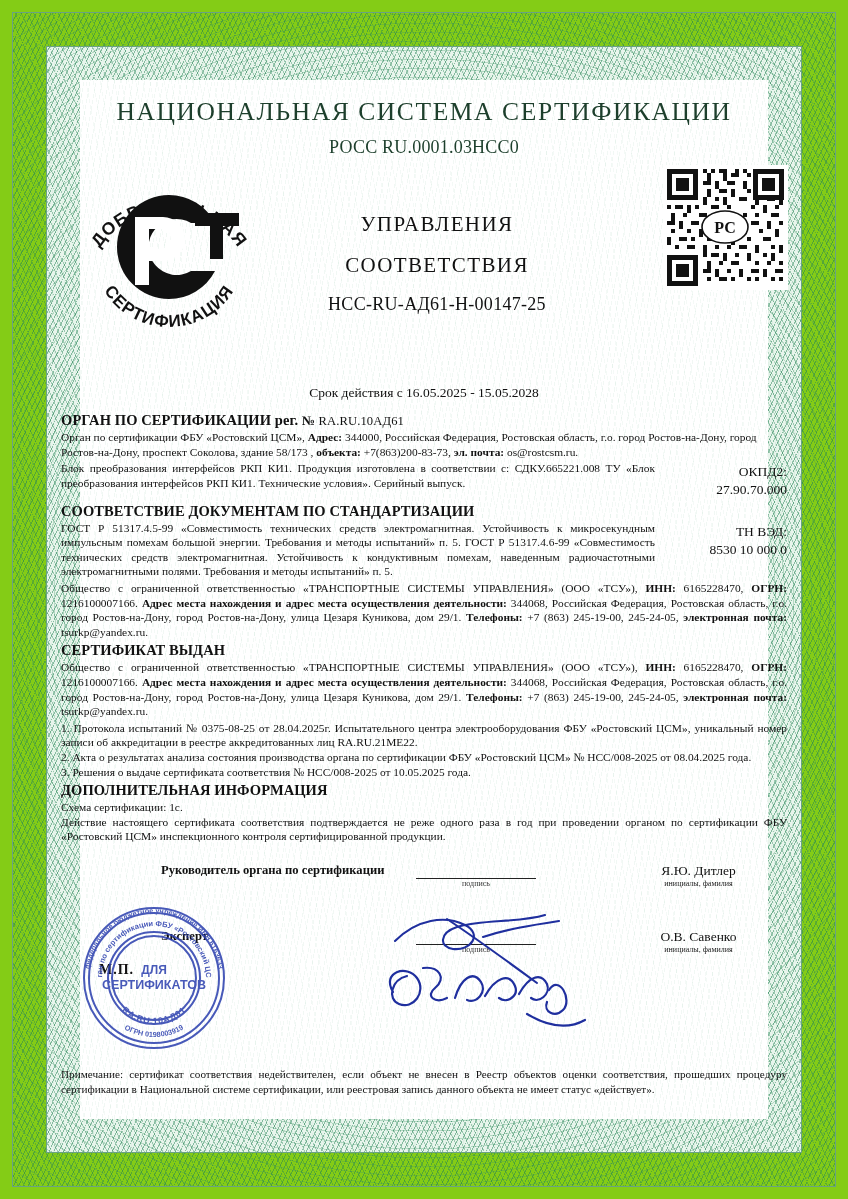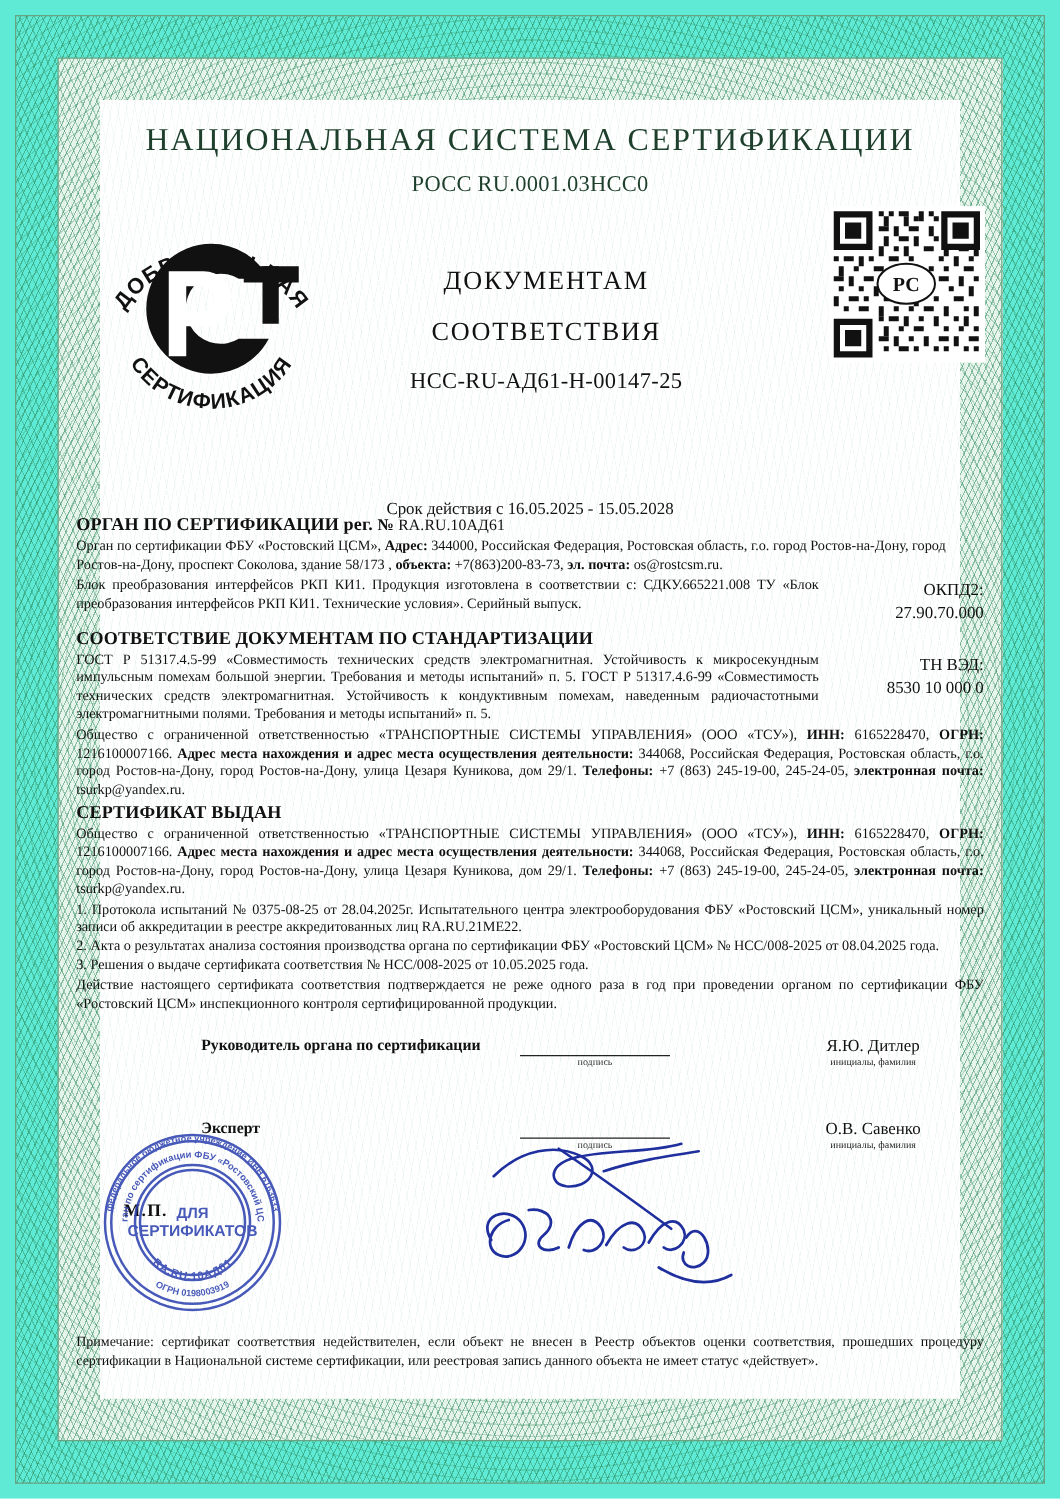--- a/index.html
+++ b/index.html
@@ -10,21 +10,21 @@
   }
   body {
     font-family: "Liberation Serif", serif;
     color: #111111;
   }
   .page {
     position: relative;
     width: 848px;
     height: 1199px;
     margin: 0 auto;
-    background: #5eead4;
+    background: #84cc16;
     overflow: hidden;
   }
 
   
   .border-outer {
     position: absolute;
     left: 12px; top: 12px;
     width: 824px; height: 1175px;
     box-sizing: border-box;
     border: 34px solid transparent;
@@ -131,21 +131,20 @@
     color: #111;
   }
 
   
   .validity {
     position: absolute;
     left: 0; top: 338px;
     width: 754px;
     text-align: center;
     font-size: 13.5px;
-    margin-top: 14px;
   }
 
   
   .block { margin-bottom: 2px; }
   .sec-head {
     font-weight: bold;
     font-size: 14.5px;
     letter-spacing: 0.1px;
     margin: 3px 0 1px 0;
   }
@@ -403,21 +402,21 @@
             <rect x="108" y="112" width="4" height="4"></rect>
             <rect x="116" y="112" width="4" height="4"></rect>
         </g>
 
         <ellipse cx="62" cy="62" rx="23" ry="16" fill="#fff" stroke="#111" stroke-width="1.6"></ellipse>
         <text x="62" y="68" text-anchor="middle" font-family="Liberation Serif, serif" font-size="16" font-weight="bold" fill="#111">РС</text>
       </svg>
     </div>
 
     <div class="cert-titles">
-      <div class="cert-t1">ДОКУМЕНТАМ</div>
+      <div class="cert-t1">УПРАВЛЕНИЯ</div>
       <div class="cert-t2">СООТВЕТСТВИЯ</div>
       <div class="cert-num">НСС-RU-АД61-Н-00147-25</div>
     </div>
 
     <div class="validity">Срок действия с 16.05.2025 - 15.05.2028</div>
 
     <div class="doc-body">
 
       <div class="block">
         <div class="sec-head"><span>ОРГАН ПО СЕРТИФИКАЦИИ рег. </span><span class="reg">№ </span><span class="regval">RA.RU.10АД61</span></div>
@@ -454,20 +453,22 @@
         <div class="body-text"><span>Общество с ограниченной ответственностью «ТРАНСПОРТНЫЕ СИСТЕМЫ УПРАВЛЕНИЯ» (ООО «ТСУ»), </span><b>ИНН:</b><span> 6165228470, </span><b>ОГРН:</b><span> 1216100007166. </span><b>Адрес места нахождения и адрес места осуществления деятельности:</b><span> 344068, Российская Федерация, Ростовская область, г.о. город Ростов-на-Дону, город Ростов-на-Дону, улица Цезаря Куникова, дом 29/1. </span><b>Телефоны:</b><span> +7 (863) 245-19-00, 245-24-05, </span><b>электронная почта:</b><span> tsurkp@yandex.ru.</span></div>
       </div>
 
       <div class="block">
         <div class="body-text">1. Протокола испытаний № 0375-08-25 от 28.04.2025г. Испытательного центра электрооборудования ФБУ «Ростовский ЦСМ», уникальный номер записи об аккредитации в реестре аккредитованных лиц RA.RU.21МЕ22.</div>
         <div class="body-text">2. Акта о результатах анализа состояния производства органа по сертификации ФБУ «Ростовский ЦСМ» № НСС/008-2025 от 08.04.2025 года.</div>
         <div class="body-text">3. Решения о выдаче сертификата соответствия № НСС/008-2025 от 10.05.2025 года.</div>
       </div>
 
       <div class="block">
+        <div class="sec-head">ДОПОЛНИТЕЛЬНАЯ ИНФОРМАЦИЯ</div>
+        <div class="body-text tight">Схема сертификации: 1с.</div>
         <div class="body-text">Действие настоящего сертификата соответствия подтверждается не реже одного раза в год при проведении органом по сертификации ФБУ «Ростовский ЦСМ» инспекционного контроля сертифицированной продукции.</div>
       </div>
 
       <div class="sign-area">
 
         <div class="sign-row">
           <div class="sign-role">Руководитель органа по сертификации</div>
           <div class="sign-line">
             <span class="ul"></span>
             <span>подпись</span>

